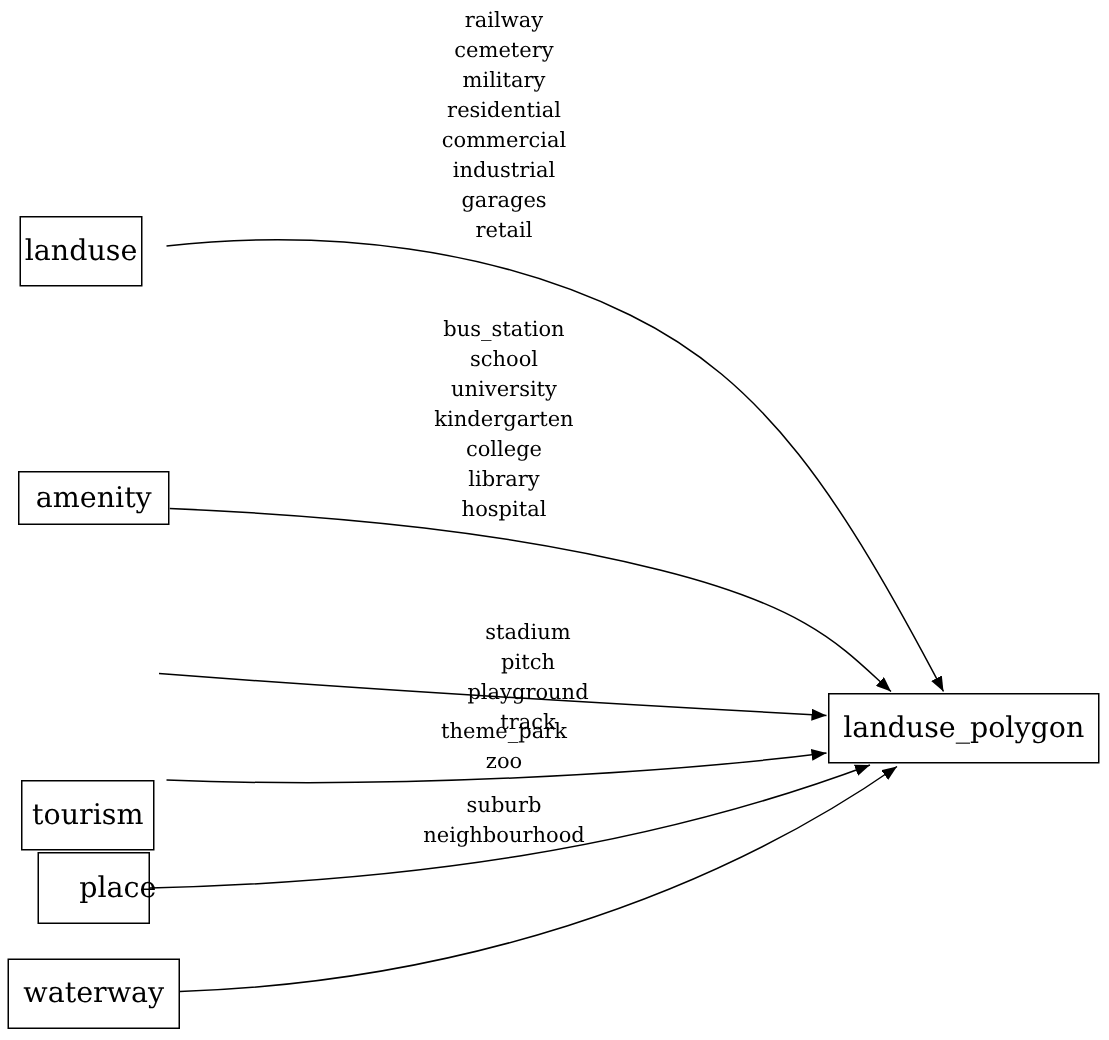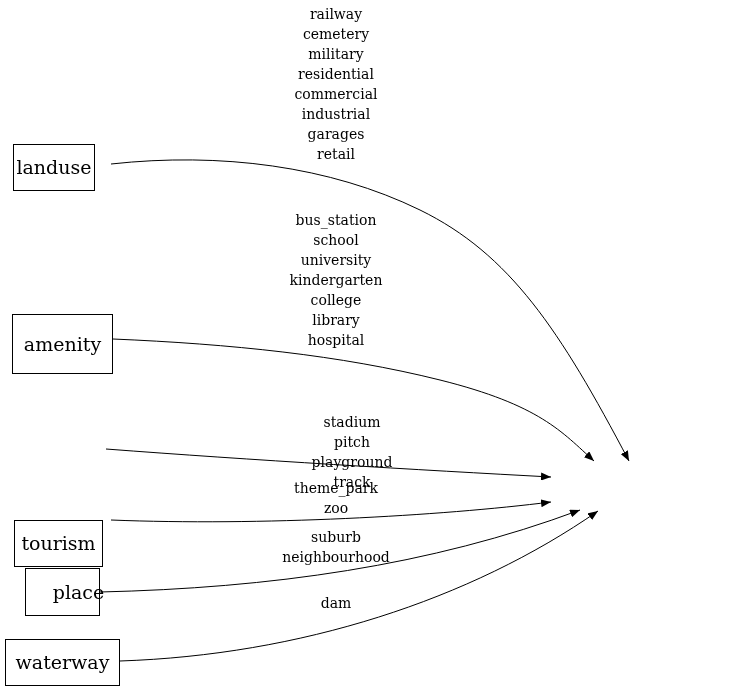--- a/index.html
+++ b/index.html
@@ -65,37 +65,40 @@
     <path class="edge" d="M 106,449 C 250,460 420,470 551,477" marker-end="url(#arrow)"></path>
     <path class="edge" d="M 111,520 C 260,526 440,516 551,502" marker-end="url(#arrow)"></path>
     <path class="edge" d="M 100,592 C 270,588 430,566 580,510" marker-end="url(#arrow)"></path>
     <path class="edge" d="M 120,661 C 300,655 470,600 598,511" marker-end="url(#arrow)"></path>
   </svg>
 
   <div class="node" style="left:13px; top:144px; width:82px; height:47px;">
     <span>landuse</span>
   </div>
 
-  <div class="node" style="left:12px; top:314px; width:101px; height:60px;">
+  <div class="node" style="left:12px; top:314px; width:101px; height:36px;">
     <span>amenity</span>
   </div>
 
 
   <div class="node" style="left:14px; top:496px; width:89px; height:47px;margin-top:24px;">
     <span>tourism</span>
   </div>
 
   <div class="node" style="left:25px; top:568px; width:75px; height:48px;padding-left:32px;">
     <span>place</span>
   </div>
 
   <div class="node" style="left:5px; top:639px; width:115px; height:47px;">
     <span>waterway</span>
   </div>
 
+  <div class="node" style="left:552px; top:462px; width:181px; height:47px;">
+    <span>landuse_polygon</span>
+  </div>
 
   <div class="edge-label" style="left:206px; top:4px;">railway
 cemetery
 military
 residential
 commercial
 industrial
 garages
 retail</div>
 
@@ -111,15 +114,14 @@
 pitch
 playground
 track</div>
 
   <div class="edge-label" style="left:206px; top:478px;">theme_park
 zoo</div>
 
   <div class="edge-label" style="left:206px; top:527px;">suburb
 neighbourhood</div>
 
-  <div class="edge-label" style="left:206px; top:593px;">dam</div>
 
 </div>
 
 </body></html>

